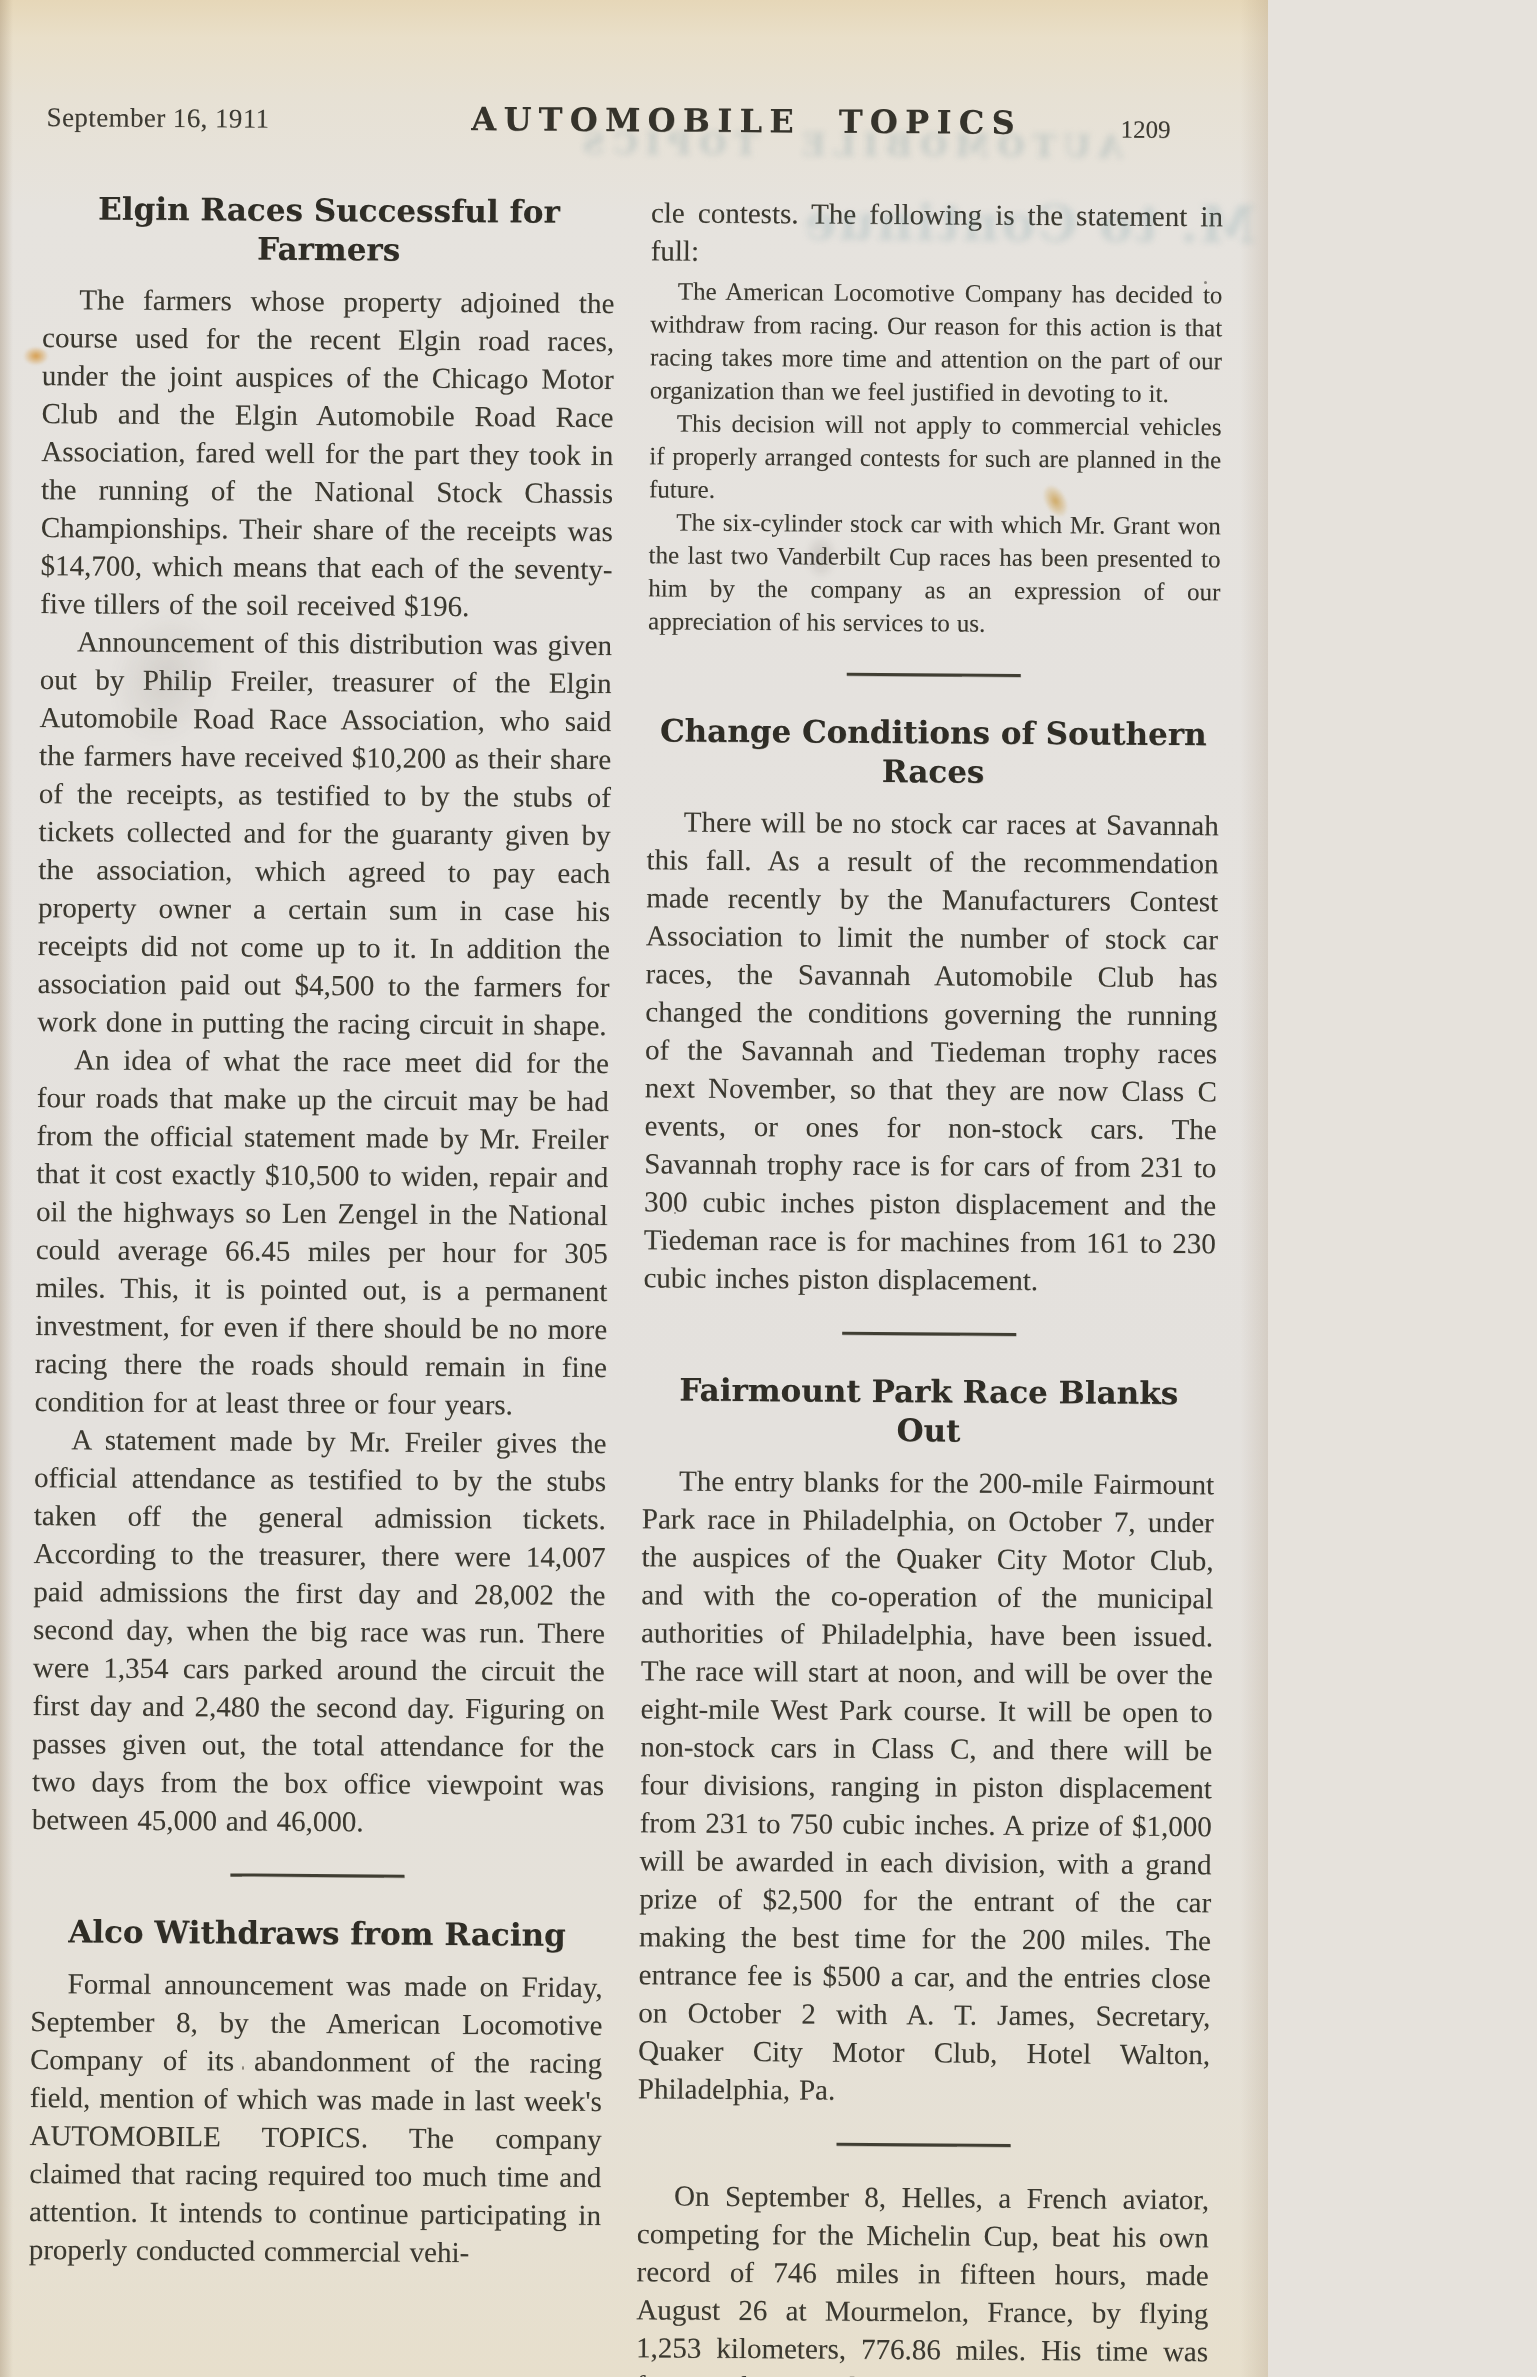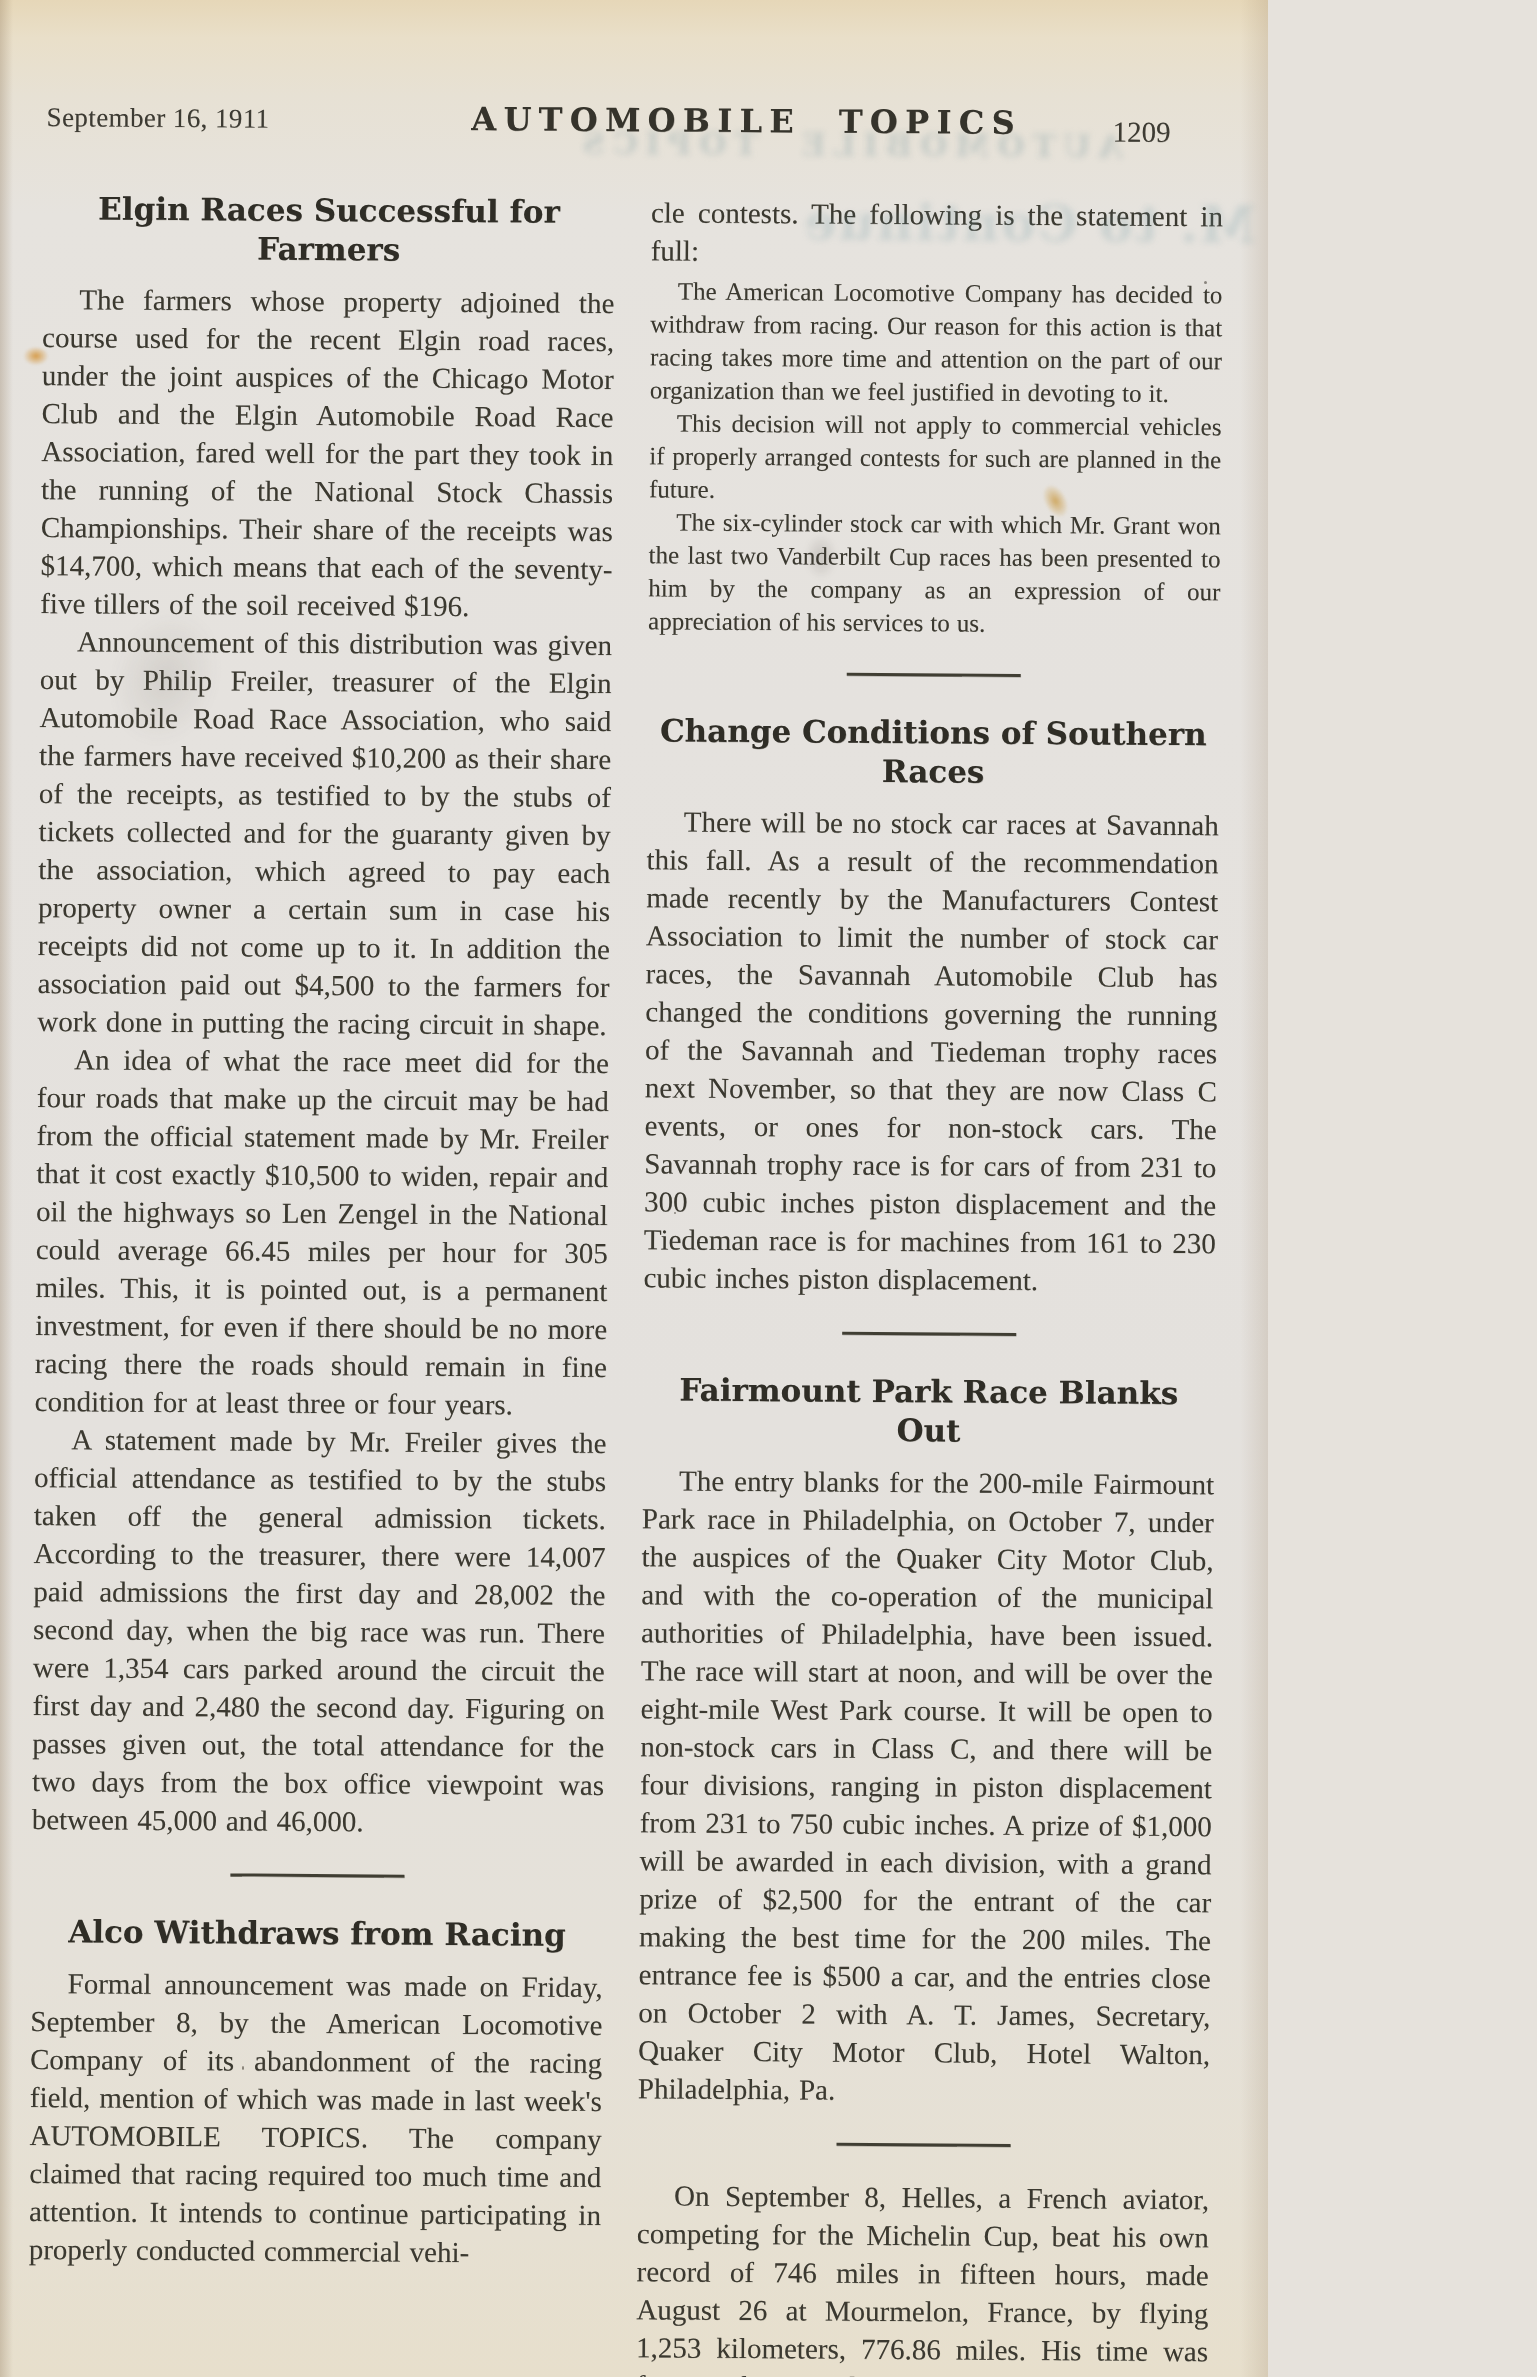--- a/index.html
+++ b/index.html
@@ -42,21 +42,21 @@
     font-weight: 700;
     font-size: 32px;
     letter-spacing: 7.3px;
     word-spacing: 19.4px;
     color: #35332b;
     white-space: nowrap;
     text-shadow: 0.3px 0.4px 0.6px rgba(50,46,38,0.4);
   }
   .folio {
     position: absolute; right: 50px; top: 13px;
-    font-size: 29px; color: #3d3b33;
+    font-size: 25px; color: #3d3b33;
     text-shadow: 0.2px 0.3px 0.6px rgba(56,52,42,0.35);
   }
   
   .columns {
     display: flex;
     gap: 36px;
     margin: 47px 44px 0 44px;
     align-items: flex-start;
   }
   .column { width: 711px; }

